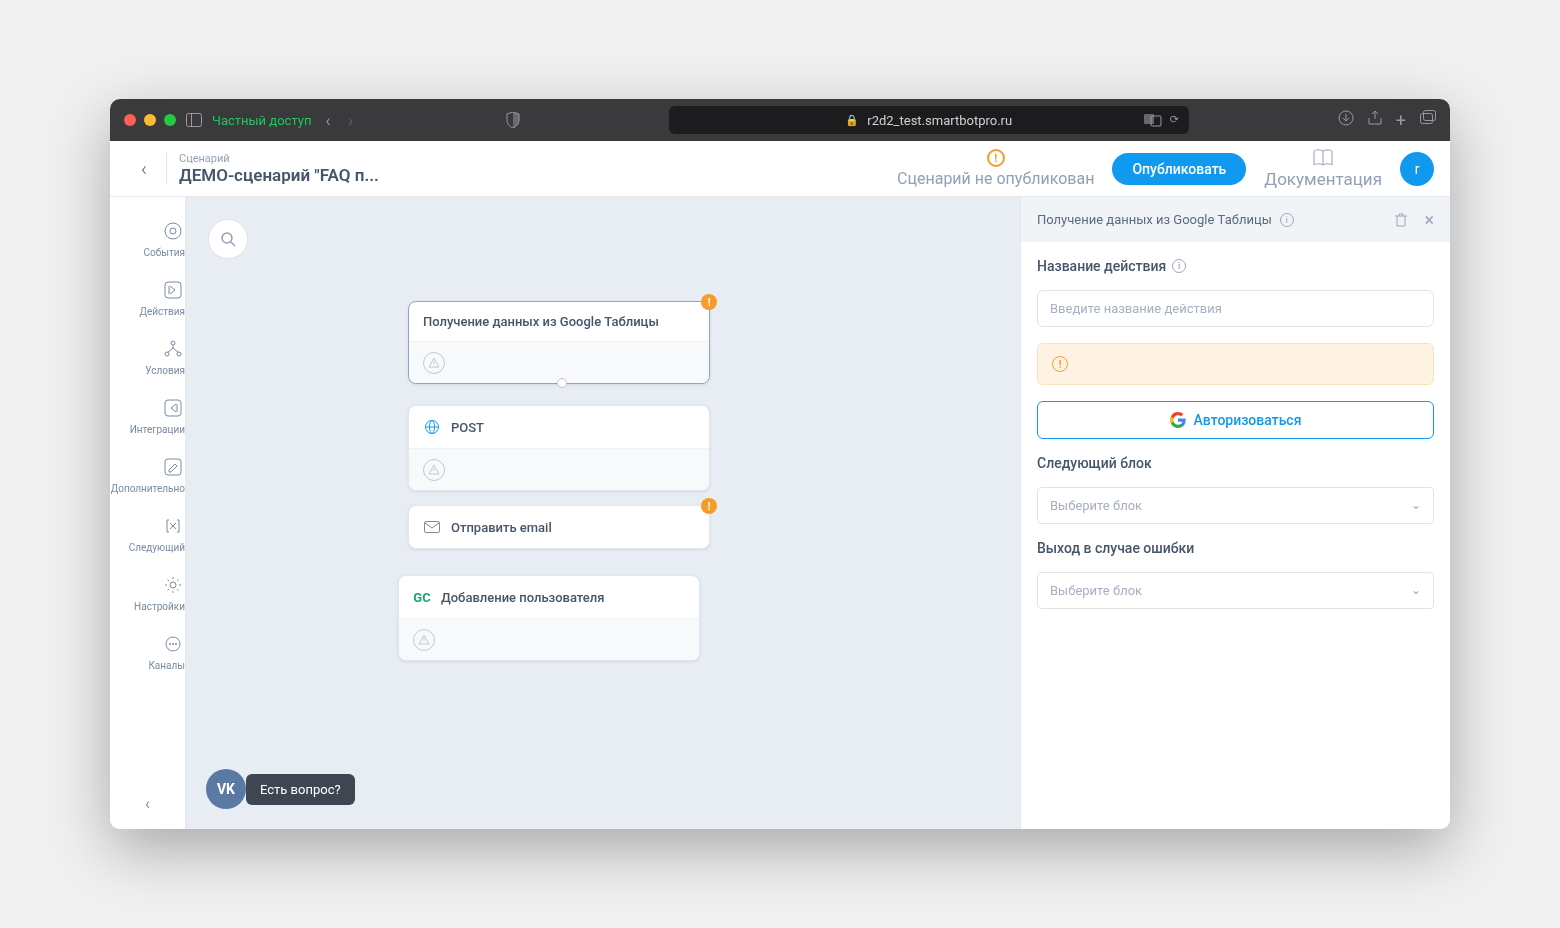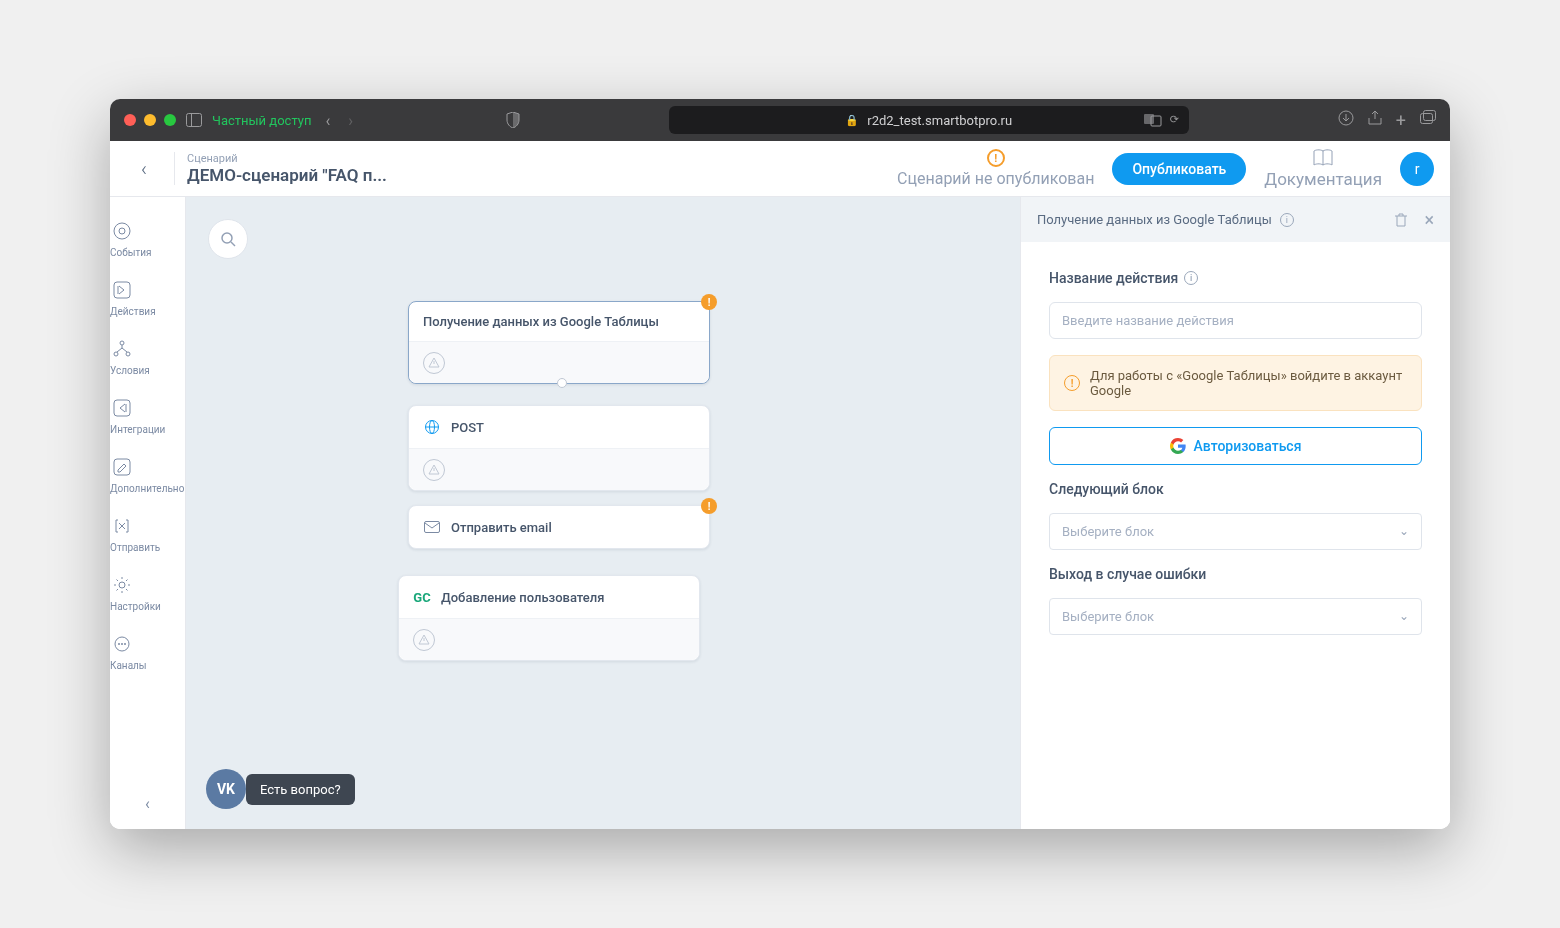--- a/index.html
+++ b/index.html
@@ -12,54 +12,54 @@
 .tb-icon{color:#9a9a9c;font-size:14px;display:flex;align-items:center}
 .tb-label{color:#22c55e;font-size:13px}
 .nav-arrow{color:#9a9a9c;font-size:16px;padding:0 4px}
 .addr-bar{flex:1;max-width:520px;margin:0 auto;background:#1c1c1e;border-radius:6px;height:28px;display:flex;align-items:center;justify-content:center;gap:8px;color:#d0d0d2;font-size:13px;position:relative}
 .addr-bar .lock{font-size:11px}
 .addr-right{position:absolute;right:10px;display:flex;gap:8px;color:#9a9a9c}
 .tb-right{display:flex;gap:14px;color:#9a9a9c}
 .app{flex:1;display:flex;flex-direction:column;background:#fff}
 .top-bar{height:56px;border-bottom:1px solid #e6e8ed;display:flex;align-items:center;padding:0 16px}
 .back-chevron{width:36px;height:36px;display:flex;align-items:center;justify-content:center;color:#5a6b82;font-size:20px;font-weight:300}
-.breadcrumb{margin-left:12px;padding-left:12px;border-left:1px solid #e6e8ed}
+.breadcrumb{margin-left:4px;padding-left:12px;border-left:1px solid #e6e8ed}
 .bc-top{font-size:11px;color:#93a0b5}
 .bc-title{font-size:17px;font-weight:600;color:#46556a}
 .top-right{margin-left:auto;display:flex;align-items:center;gap:18px}
 .status-group{display:flex;flex-direction:column;align-items:center;gap:2px}
 .status-icon{width:18px;height:18px;border:2px solid #f59d2b;border-radius:50%;display:flex;align-items:center;justify-content:center;color:#f59d2b;font-size:11px;font-weight:700}
 .status-text{font-size:16px;color:#93a0b5}
 .publish-btn{background:#0f9af0;color:#fff;border:none;border-radius:18px;padding:8px 20px;font-size:14px;font-weight:500}
 .doc-group{display:flex;flex-direction:column;align-items:center;gap:2px}
 .doc-icon{color:#93a0b5;font-size:18px}
 .doc-text{font-size:17px;color:#93a0b5}
 .avatar{width:34px;height:34px;border-radius:50%;background:#0f9af0;color:#fff;display:flex;align-items:center;justify-content:center;font-size:14px}
 .main{flex:1;display:flex;overflow:hidden}
 .sidebar{width:76px;background:#fff;border-right:1px solid #e6e8ed;display:flex;flex-direction:column;align-items:center;padding:16px 0;gap:8px;position:relative}
-.side-item{display:flex;flex-direction:column;align-items:flex-start;gap:4px;padding:6px 0;width:100%;cursor:pointer}
+.side-item{display:flex;flex-direction:column;align-items:flex-end;gap:4px;padding:6px 0;width:100%;cursor:pointer}
 .side-icon{width:24px;height:24px;display:flex;align-items:center;justify-content:center;color:#7b8aa3}
 .side-label{font-size:10px;color:#7b8aa3}
 .side-collapse{margin-top:auto;color:#7b8aa3;font-size:16px}
 .canvas{flex:1;background:#e7edf2;position:relative;overflow:hidden}
 .search-btn{position:absolute;top:22px;left:22px;width:40px;height:40px;border-radius:50%;background:#fff;border:1px solid #dfe4eb;display:flex;align-items:center;justify-content:center;color:#93a0b5}
 .node{position:absolute;width:302px;background:#fff;border-radius:8px;box-shadow:0 1px 3px rgba(20,40,70,0.1);border:1px solid #e2e7ee}
 .node-header{padding:12px 14px;display:flex;align-items:center;gap:10px;font-size:13px;color:#46556a;font-weight:500}
 .node-icon{width:18px;height:18px;display:flex;align-items:center;justify-content:center}
 .node-body{height:42px;border-top:1px solid #eef1f5;background:#f8f9fb;border-radius:0 0 8px 8px;display:flex;align-items:center;padding:0 14px}
 .warn-circle{width:22px;height:22px;border-radius:50%;border:1.5px solid #c0c8d4;display:flex;align-items:center;justify-content:center;color:#c0c8d4;font-size:11px}
 .error-badge{position:absolute;top:-8px;right:-8px;width:16px;height:16px;border-radius:50%;background:#f59d2b;color:#fff;display:flex;align-items:center;justify-content:center;font-size:10px;font-weight:700}
 .port{position:absolute;width:10px;height:10px;border:1.5px solid #c0c8d4;border-radius:50%;background:#fff}
 .node.selected{border:1.5px solid #8aa7c9}
 .panel{width:430px;background:#fff;border-left:1px solid #e6e8ed;display:flex;flex-direction:column}
 .panel-header{background:#f1f4f7;padding:12px 16px;display:flex;align-items:center;gap:8px;font-size:13px;color:#5a6b82}
 .panel-header .spacer{flex:1}
 .panel-hicon{color:#9aa7ba;cursor:pointer}
 .info-circle{width:14px;height:14px;border:1px solid #9aa7ba;border-radius:50%;display:inline-flex;align-items:center;justify-content:center;font-size:9px;color:#9aa7ba}
-.panel-body{padding:28px;display:flex;flex-direction:column;gap:16px}
+.panel-body{padding:16px;display:flex;flex-direction:column;gap:16px}
 .field-label{font-size:14px;color:#46556a;font-weight:500;display:flex;align-items:center;gap:6px}
 .text-input{width:100%;border:1px solid #dfe4eb;border-radius:6px;padding:10px 12px;font-size:13px;color:#46556a}
 .text-input::placeholder{color:#a5b0c2}
 .alert-box{background:#fef3e3;border:1px solid #fae2bf;border-radius:6px;padding:12px 14px;display:flex;align-items:center;gap:10px;font-size:13px;color:#6b5a3f}
 .alert-icon{width:16px;height:16px;border:1.5px solid #f59d2b;border-radius:50%;display:flex;align-items:center;justify-content:center;color:#f59d2b;font-size:10px;font-weight:700;flex-shrink:0}
 .auth-btn{width:100%;border:1px solid #0f9af0;background:#fff;color:#0f9af0;border-radius:6px;padding:10px;font-size:14px;font-weight:500;display:flex;align-items:center;justify-content:center;gap:8px}
 .g-logo{width:16px;height:16px}
 .select-box{width:100%;border:1px solid #dfe4eb;border-radius:4px;padding:10px 12px;font-size:13px;color:#a5b0c2;display:flex;align-items:flex-start;justify-content:space-between}
 .chev-down{color:#9aa7ba;font-size:12px}
 .vk-fab{position:absolute;bottom:20px;left:20px;display:flex;align-items:center;gap:0}
@@ -200,21 +200,21 @@
               </svg>
             </div>
           <div class="side-label">Дополнительно</div>
         </div>
         <div class="side-item">
           <div class="side-icon">
               <svg width="18" height="18" viewBox="0 0 18 18">
                 <path d="M5 3 L3 3 L3 15 L5 15 M13 3 L15 3 L15 15 L13 15 M6 6 L12 12 M12 6 L6 12" fill="none" stroke="currentColor"></path>
               </svg>
             </div>
-          <div class="side-label">Отправить</div>
+          <div class="side-label">Следующий</div>
         </div>
         <div class="side-item">
           <div class="side-icon">
               <svg width="18" height="18" viewBox="0 0 18 18">
                 <circle cx="9" cy="9" r="3" fill="none" stroke="currentColor"></circle>
                 <path d="M9 1 V3 M9 15 V17 M1 9 H3 M15 9 H17 M3.5 3.5 L5 5 M13 13 L14.5 14.5 M3.5 14.5 L5 13 M13 5 L14.5 3.5" stroke="currentColor"></path>
               </svg>
             </div>
           <div class="side-label">Настройки</div>
         </div>
@@ -325,21 +325,20 @@
         </div>
         <div class="panel-body">
           <div class="field-label">
             <span>Название действия</span>
             <span class="info-circle">i</span>
           </div>
           <input class="text-input" placeholder="Введите название действия" style="">
 
           <div class="alert-box">
             <div class="alert-icon">!</div>
-            <span>Для работы с «Google Таблицы» войдите в аккаунт Google</span>
           </div>
 
           <button class="auth-btn">
             <svg class="g-logo" viewBox="0 0 18 18">
               <path fill="#4285F4" d="M17.64 9.2c0-.64-.06-1.25-.16-1.84H9v3.48h4.84a4.14 4.14 0 0 1-1.8 2.72v2.26h2.91c1.7-1.57 2.69-3.88 2.69-6.62z"></path>
               <path fill="#34A853" d="M9 18c2.43 0 4.47-.8 5.96-2.18l-2.91-2.26c-.81.54-1.84.86-3.05.86-2.34 0-4.33-1.58-5.04-3.71H.96v2.33A9 9 0 0 0 9 18z"></path>
               <path fill="#FBBC05" d="M3.96 10.71A5.4 5.4 0 0 1 3.68 9c0-.59.1-1.17.28-1.71V4.96H.96A9 9 0 0 0 0 9c0 1.45.35 2.83.96 4.04l3-2.33z"></path>
               <path fill="#EA4335" d="M9 3.58c1.32 0 2.51.45 3.44 1.35l2.58-2.58C13.46.89 11.43 0 9 0A9 9 0 0 0 .96 4.96l3 2.33C4.67 5.16 6.66 3.58 9 3.58z"></path>
             </svg>
             <span>Авторизоваться</span>

